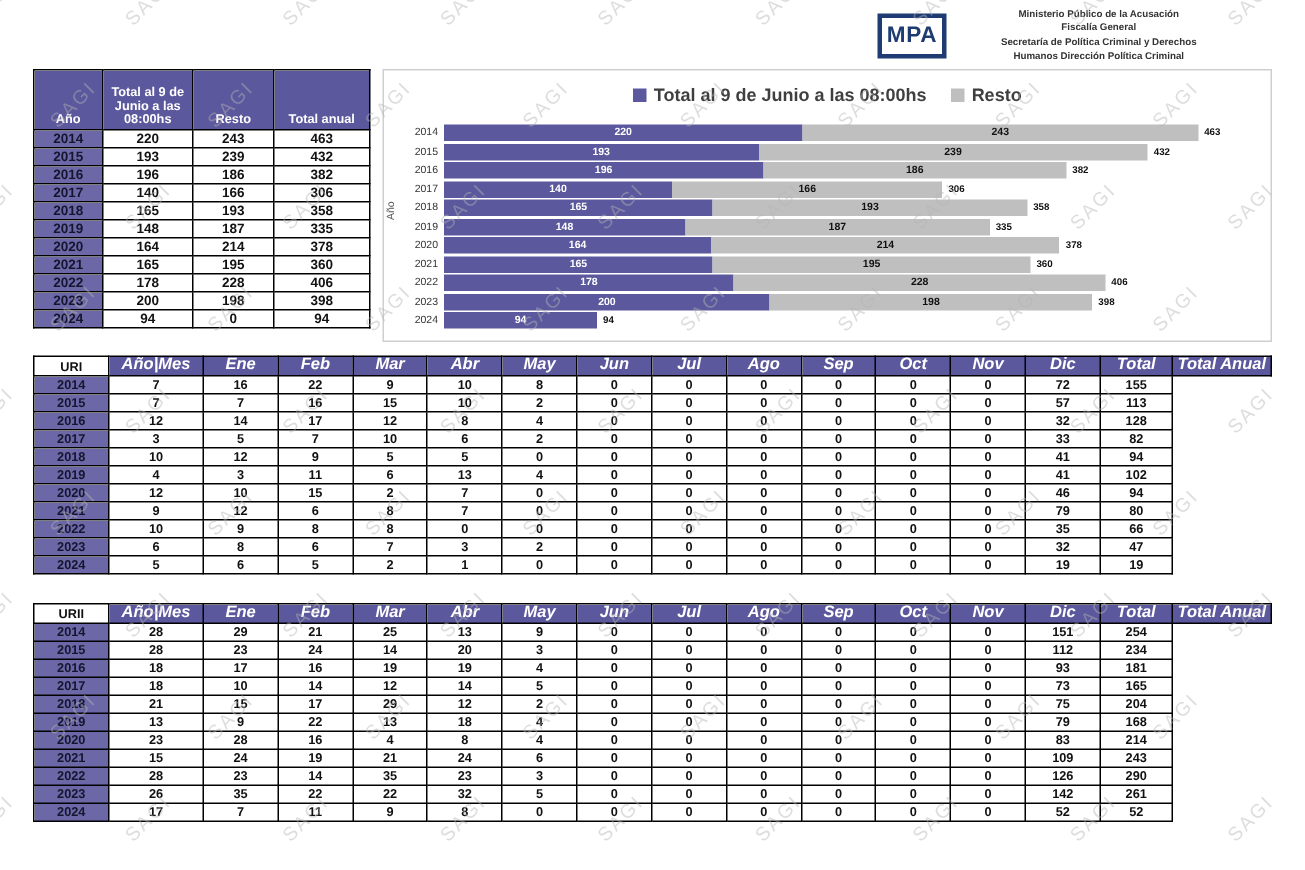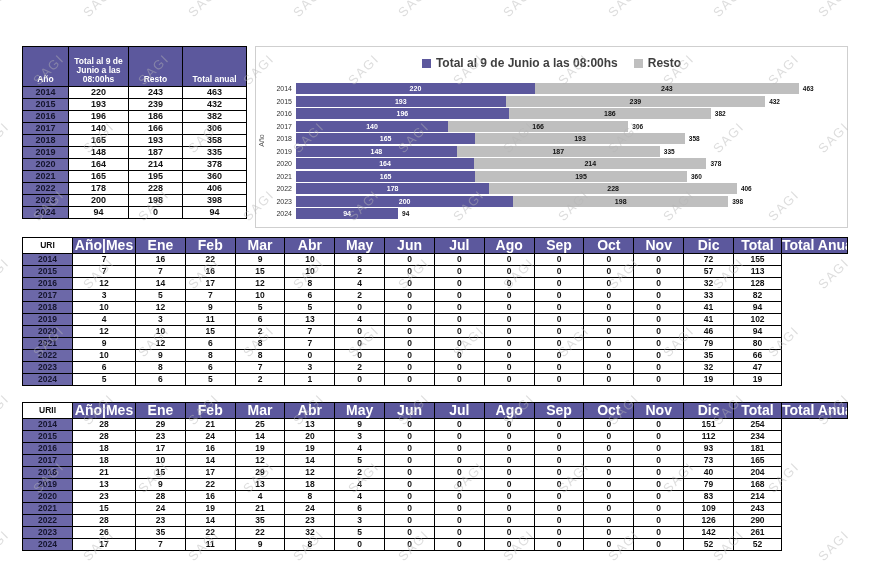--- a/index.html
+++ b/index.html
@@ -36,21 +36,21 @@
   td.group{ background:#fff; color:#111; font-weight:700; font-size:9.5px; }
 
   
   .summary { position:absolute; left:22px; top:46px; width:224px; }
   .summary th { font-size:8.5px; height:40px; vertical-align:bottom; padding:2px 1px;
                 white-space:normal; }
   .summary td { font-size:9px; height:12px; }
 
   
   .monthly { position:absolute; left:22px; width:826px;padding-left:29px; }
-  .monthly th { font-size:14px; height:13px; }
+  .monthly th { font-size:11px; height:13px;font-style:italic; }
   .monthly td { font-size:8.5px; height:12px; }
   #uri-table  { top:237px; }
   #urii-table { top:402px; }
 
   
   .chart { position:absolute; left:255px; top:46px; width:593px; height:182px;
            border:1px solid #cfcfcf; background:#fff; }
   .legend { display:flex; justify-content:center; align-items:center; gap:16px;
             padding-top:9px; font-size:12px; font-weight:700; color:#3f3f3f; }
   .legend .item { display:inline-flex; align-items:center; gap:5px; }
@@ -73,20 +73,29 @@
   .watermarks { position:absolute; inset:0; pointer-events:none; z-index:10; }
   .wm { position:absolute; transform:rotate(-45deg); color:#b5b5b5; opacity:0.45;
         font-size:13px; letter-spacing:1.5px; }
 </style>
 </head>
 <body>
 
 <div class="page">
 
 
+  <div class="mpa-block">
+    <div class="mpa-box">MPA</div>
+    <div class="mpa-lines">
+      <div>Ministerio Público de la Acusación</div>
+      <div>Fiscalía General</div>
+      <div>Secretaría de Política Criminal y Derechos</div>
+      <div>Humanos Dirección Política Criminal</div>
+    </div>
+  </div>
 
   <table class="summary">
     <colgroup>
         <col style="width:46px">
         <col style="width:60px">
         <col style="width:54px">
         <col style="width:64px">
       </colgroup>
   <thead>
         <tr>
@@ -613,21 +622,21 @@
           <td class="num">17</td>
           <td class="num">29</td>
           <td class="num">12</td>
           <td class="num">2</td>
           <td class="num">0</td>
           <td class="num">0</td>
           <td class="num">0</td>
           <td class="num">0</td>
           <td class="num">0</td>
           <td class="num">0</td>
-          <td class="num">40</td>
+          <td class="num">75</td>
           <td class="num">204</td>
         </tr>
         <tr>
           <td class="year">2019</td>
           <td class="num">13</td>
           <td class="num">9</td>
           <td class="num">22</td>
           <td class="num">13</td>
           <td class="num">18</td>
           <td class="num">4</td>

